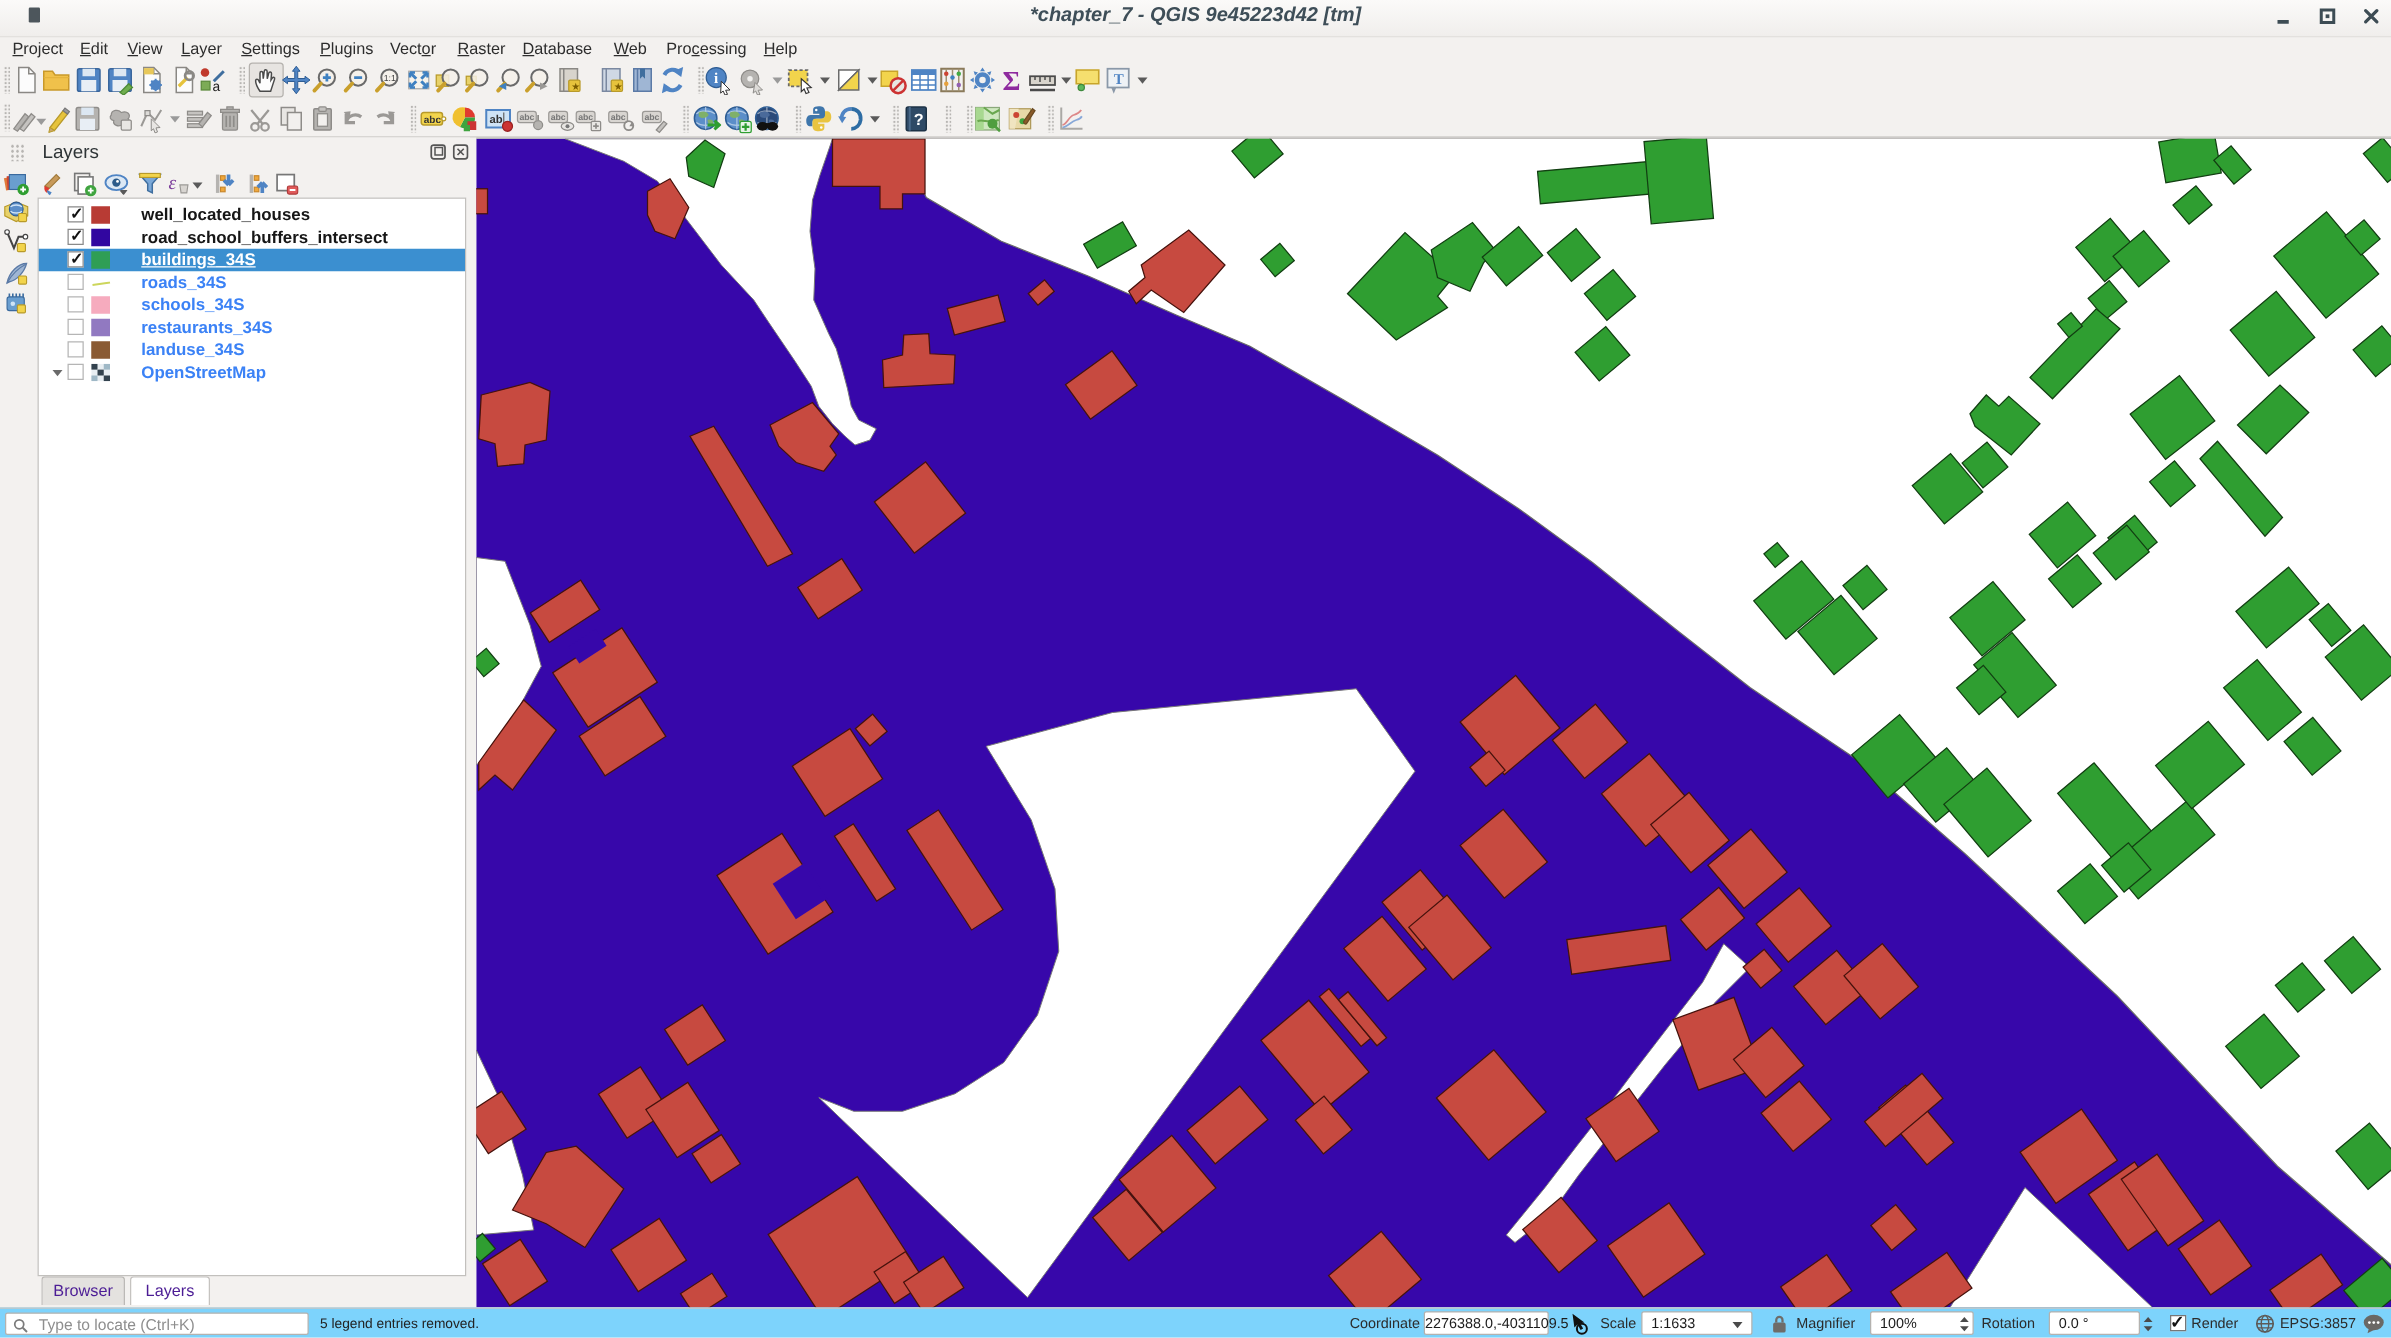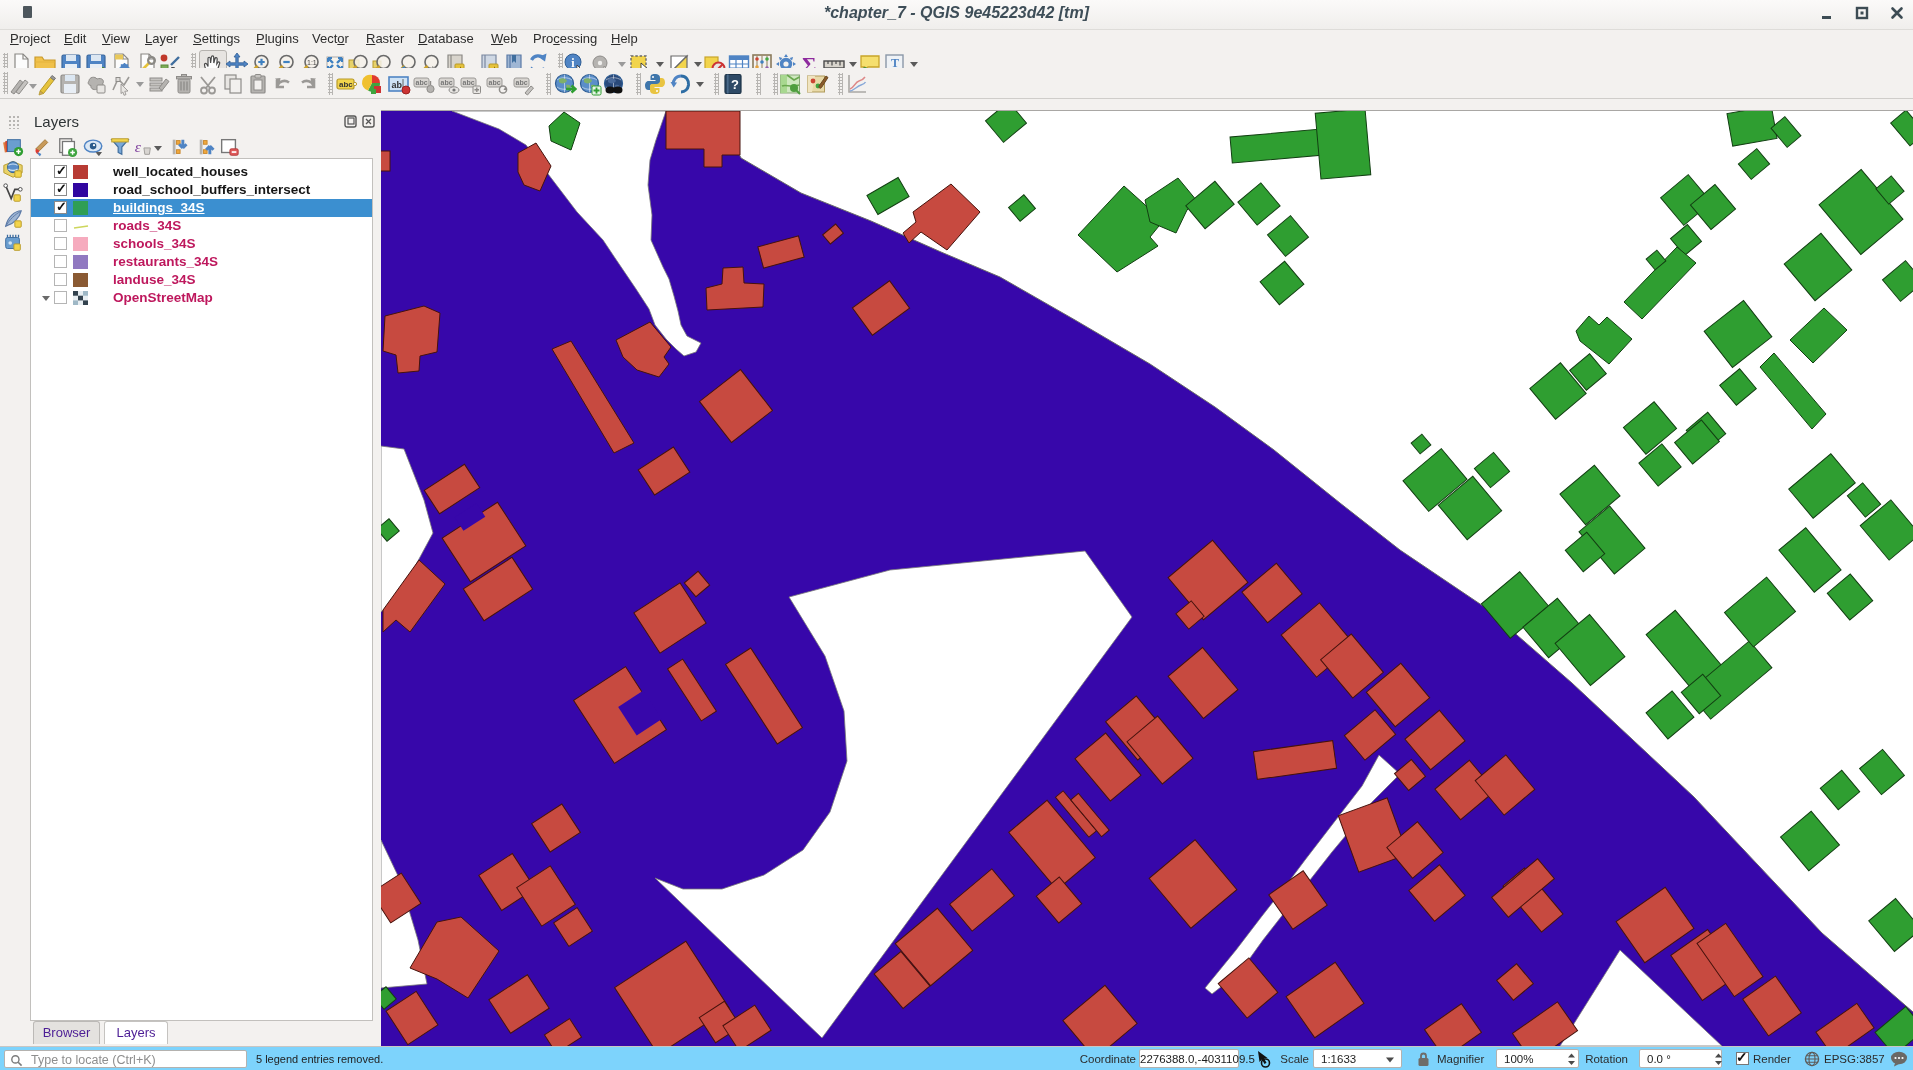--- a/index.html
+++ b/index.html
@@ -7,42 +7,42 @@
     font-family:"Liberation Sans", sans-serif; background:#f3f1ef; }
   .abs { position:absolute; }
   #titlebar { position:absolute; left:0; top:0; width:1913px; height:30px;
     background:linear-gradient(#fbfaf9,#f0eeec); border-bottom:1px solid #dedcd9;font-style:italic; }
   #title { position:absolute; top:4px; width:100%; text-align:center;
     font-size:16px; font-weight:bold; color:#3e4e58; }
   #menubar { position:absolute; left:0; top:30px; width:1913px; height:19px;
     background:#f3f1ef; font-size:13px; color:#2d2d2d; }
   #menubar span { position:absolute; top:1px; }
   #toolbar1 { position:absolute; left:0; top:49px; width:1913px; height:30px; background:#f3f1ef; }
-  #toolbar2 { position:absolute; left:0; top:68px; width:1913px; height:31px; background:#f3f1ef;
+  #toolbar2 { position:absolute; left:0; top:79px; width:1913px; height:31px; background:#f3f1ef;
     border-bottom:1px solid #cfcdca;text-decoration:underline; }
   .ic { position:absolute; width:24px; height:24px; }
   .grip { position:absolute; width:5px; height:22px;
     background-image:radial-gradient(#b7b5b2 1px, transparent 1.2px);
     background-size:3px 3px; }
   .drop { position:absolute; width:0; height:0; border-left:4px solid transparent;
     border-right:4px solid transparent; border-top:5px solid #5a5a5a; }
   .dropg { border-top-color:#9a9a9a; }
   #dockleft { position:absolute; left:0; top:110px; width:26px; height:936px; background:#f3f1ef; }
   #panel { position:absolute; left:26px; top:110px; width:350px; height:936px; background:#f3f1ef; }
   #paneltitle { position:absolute; left:8px; top:3px; font-size:15px; color:#2e3436; }
   #panellist { position:absolute; left:4px; top:48px; width:343px; height:863px;
     background:#fff; border:1px solid #c2c0bd; }
   .lrow { position:absolute; left:0; width:341px; height:18px; font-size:13.5px;
     font-weight:bold; color:#161616; }
   .lrow .cb { position:absolute; left:23px; top:2px; width:13px; height:13px;
     background:#fff; border:1px solid #8a8a8a; }
   .lrow .ck { position:absolute; left:25px; top:0px; font-size:13px; color:#111; font-weight:bold; }
   .lrow .sw { position:absolute; left:42px; top:2px; width:15px; height:14px; }
   .lrow .nm { position:absolute; left:65px; top:1px;margin-left:17px; }
-  .gray { color:#be185d; }
+  .gray { color:#3b82f6; }
   #statusbar { position:absolute; left:0; top:1046px; width:1913px; height:24px;
     background:#7dd3fc; border-top:1px solid #c8c6c3; font-size:11.5px; color:#2c2c2c; }
   .sbox { position:absolute; top:3px; height:18px; background:#fff;
     border:1px solid #b4b2af; border-radius:2px; font-size:12.5px; color:#1c1c1c; }
   .slbl { position:absolute; top:4px; }
   #canvas { position:absolute; left:381px; top:110px; width:1532px; height:936px;
     background:#fff; border-top:1px solid #a9a7a4; }
   #tabs { position:absolute; left:0px; top:911px; width:349px; height:24px; }
   .tab { position:absolute; top:0; height:23px; font-size:13px; color:#4c1d95;
     border:1px solid #bbb9b6; border-bottom:none; border-radius:3px 3px 0 0;
@@ -763,21 +763,21 @@
     <rect x="2" y="7" width="10" height="8" rx="1.5" fill="#6e6c69"></rect>
     <path d="M4.5 7 V5 a2.5 2.5 0 0 1 5 0 V7" fill="none" stroke="#6e6c69" stroke-width="1.8"></path>
   </svg>
   <div class="slbl" style="left:1437px;top:6px;width:46px;text-align:center">Magnifier</div>
   <div class="sbox" style="left:1496px;top:2px;width:83px;height:19px;font-size:11.5px;padding:3px 0 0 7px">100%</div>
   <svg class="abs" style="left:1566px;top:5px" width="11" height="15" viewBox="0 0 11 15">
     <path d="M2 5.5 L9 5.5 L5.5 1.5 Z" fill="#4a4a4a"></path>
     <path d="M2 9 L9 9 L5.5 13 Z" fill="#4a4a4a"></path>
   </svg>
   <div class="slbl" style="left:1584px;top:6px;width:44px;text-align:right">Rotation</div>
-  <div class="sbox" style="left:1639px;top:2px;width:83px;height:19px;font-size:11.5px;padding:3px 0 0 7px">0.0 °</div>
+  <div class="sbox" style="left:1639px;top:2px;width:73px;height:19px;font-size:11.5px;padding:3px 0 0 7px">0.0 °</div>
   <svg class="abs" style="left:1713px;top:5px" width="11" height="15" viewBox="0 0 11 15">
     <path d="M2 5.5 L9 5.5 L5.5 1.5 Z" fill="#4a4a4a"></path>
     <path d="M2 9 L9 9 L5.5 13 Z" fill="#4a4a4a"></path>
   </svg>
   <div class="abs" style="left:1736px;top:5px;width:13px;height:13px;background:#fff;border:1px solid #777"></div>
   <div class="abs" style="left:1736px;top:2px;font-size:14px;font-weight:bold;color:#111">✓</div>
   <div class="slbl" style="left:1753px;top:6px">Render</div>
   <svg class="abs" style="left:1804px;top:4px" width="16" height="16" viewBox="0 0 17 17">
     <circle cx="8.5" cy="8.5" r="7" fill="none" stroke="#5d5b58" stroke-width="1.4"></circle>
     <ellipse cx="8.5" cy="8.5" rx="3.2" ry="7" fill="none" stroke="#5d5b58" stroke-width="1.2"></ellipse>

